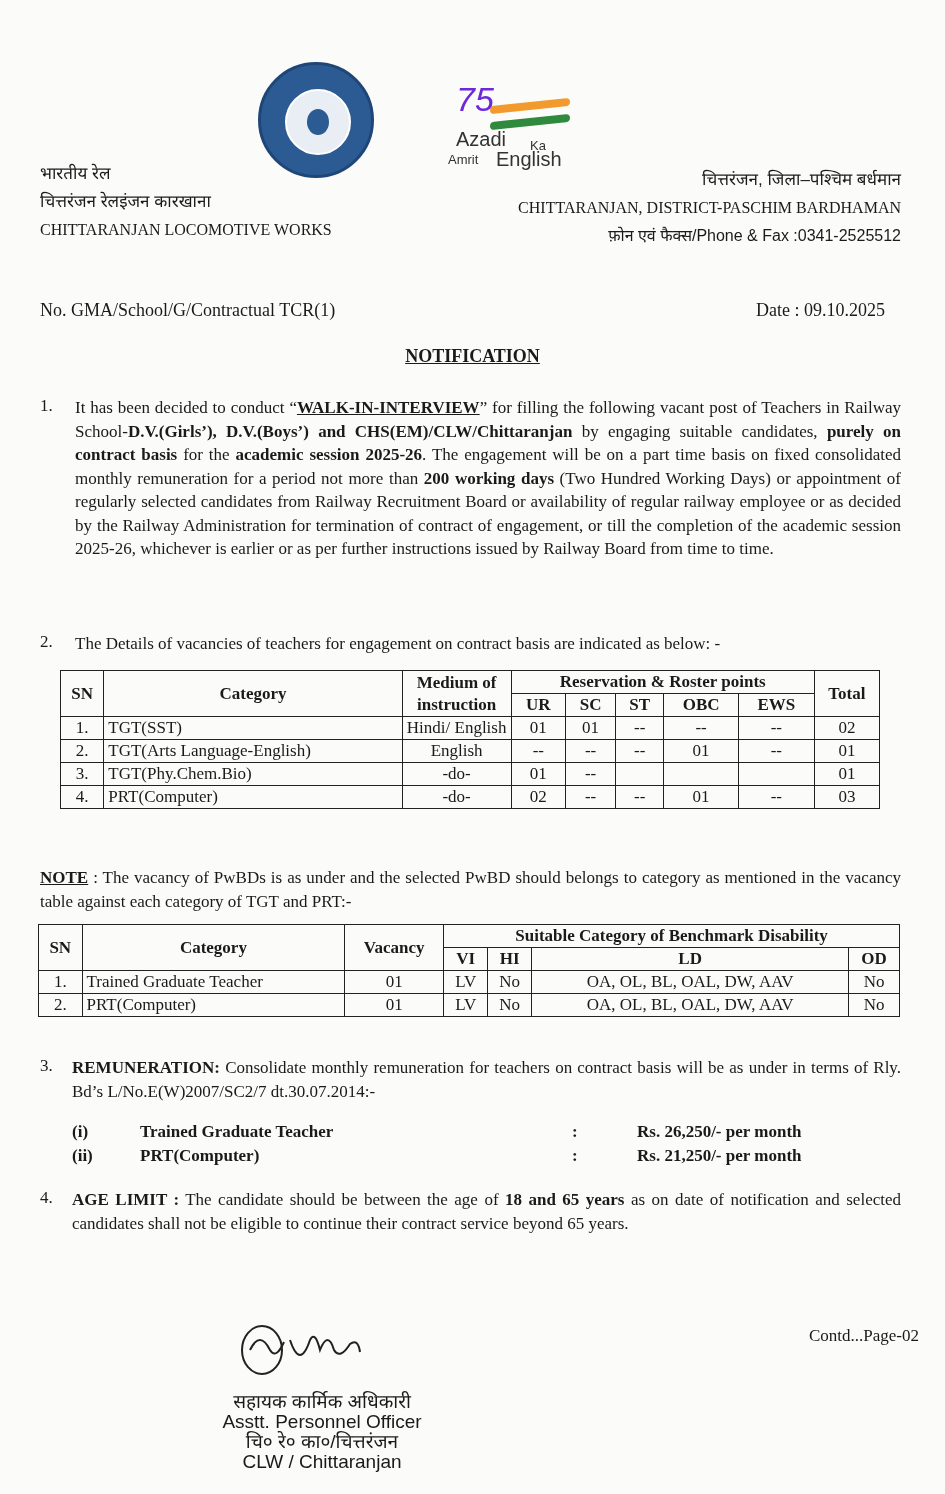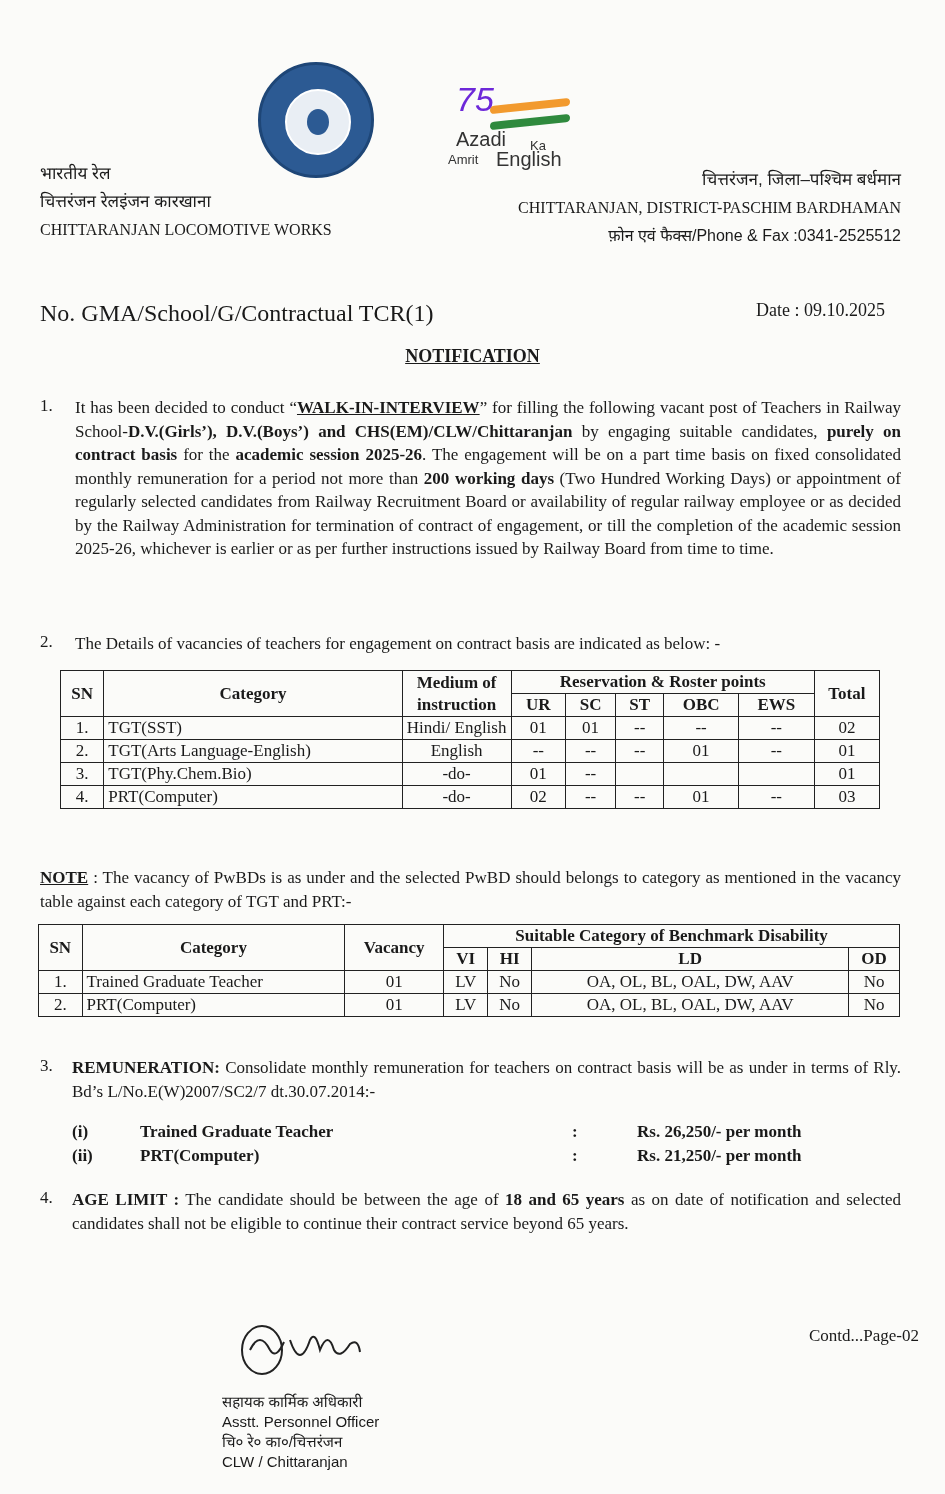--- a/index.html
+++ b/index.html
@@ -27,21 +27,21 @@
   p{margin:0;}
   .para{font-size:17px;line-height:23.5px;text-align:justify;}
   .num{position:absolute;font-size:17px;}
   table{border-collapse:collapse;font-size:17px;border-radius:9px;}
   td,th{border:1.5px solid #222;padding:0 4px;text-align:center;font-weight:normal;line-height:22px;}
   th{font-weight:bold;}
   td.l{text-align:left;}
   .b{font-weight:bold;}
   .u{text-decoration:underline;}
   .sig{font-family:"DejaVu Serif",serif;font-style:italic;font-size:32px;color:#222;}
-  .sigtext{font-size:15px;line-height:20px;text-align:left;}
+  .sigtext{font-size:19px;line-height:20px;text-align:center;}
 </style>
 </head>
 <body>
 
 <div class="abs hdr" style="left:40px;top:160px;">
   <div>भारतीय रेल</div>
   <div>चित्तरंजन रेलइंजन कारखाना</div>
   <div class="serif" style="font-size:16px">CHITTARANJAN LOCOMOTIVE WORKS</div>
 </div>
 
@@ -60,21 +60,21 @@
   <div class="az3">Amrit</div>
   <div class="az4">English</div>
 </div>
 
 <div class="abs hdr right" style="right:44px;top:166px;">
   <div>चित्तरंजन, जिला–पश्चिम बर्धमान</div>
   <div class="serif" style="font-size:16px">CHITTARANJAN, DISTRICT-PASCHIM BARDHAMAN</div>
   <div style="font-size:16px">फ़ोन एवं फैक्स/Phone &amp; Fax :0341-2525512</div>
 </div>
 
-<div class="abs serif" style="left:40px;top:300px;font-size:24px;">No. GMA/School/G/Contractual TCR(1)</div>
+<div class="abs serif" style="left:40px;top:300px;font-size:18px;">No. GMA/School/G/Contractual TCR(1)</div>
 <div class="abs serif" style="right:60px;top:300px;font-size:18px;">Date : 09.10.2025</div>
 
 <div class="abs serif b u" style="left:0;width:945px;text-align:center;top:346px;font-size:18px;">NOTIFICATION</div>
 
 <div class="num serif" style="left:40px;top:396px;">1.</div>
 <p class="abs para serif" style="left:75px;top:396px;width:826px;"><span>It has been decided to conduct “</span><span class="b u">WALK-IN-INTERVIEW</span><span>” for filling the following vacant post of Teachers in Railway School-</span><span class="b">D.V.(Girls’), D.V.(Boys’) and CHS(EM)/CLW/Chittaranjan</span><span> by engaging suitable candidates, </span><span class="b">purely on contract basis</span><span> for the </span><span class="b">academic session 2025-26</span><span>. The engagement will be on a part time basis on fixed consolidated monthly remuneration for a period not more than </span><span class="b">200 working days</span><span> (Two Hundred Working Days) or appointment of regularly selected candidates from Railway Recruitment Board or availability of regular railway employee or as decided by the Railway Administration for termination of contract of engagement, or till the completion of the academic session 2025-26, whichever is earlier or as per further instructions issued by Railway Board from time to time.</span></p>
 
 <div class="num serif" style="left:40px;top:632px;">2.</div>
 <p class="abs para serif" style="left:75px;top:632px;width:826px;">The Details of vacancies of teachers for engagement on contract basis are indicated as below: -</p>
 

